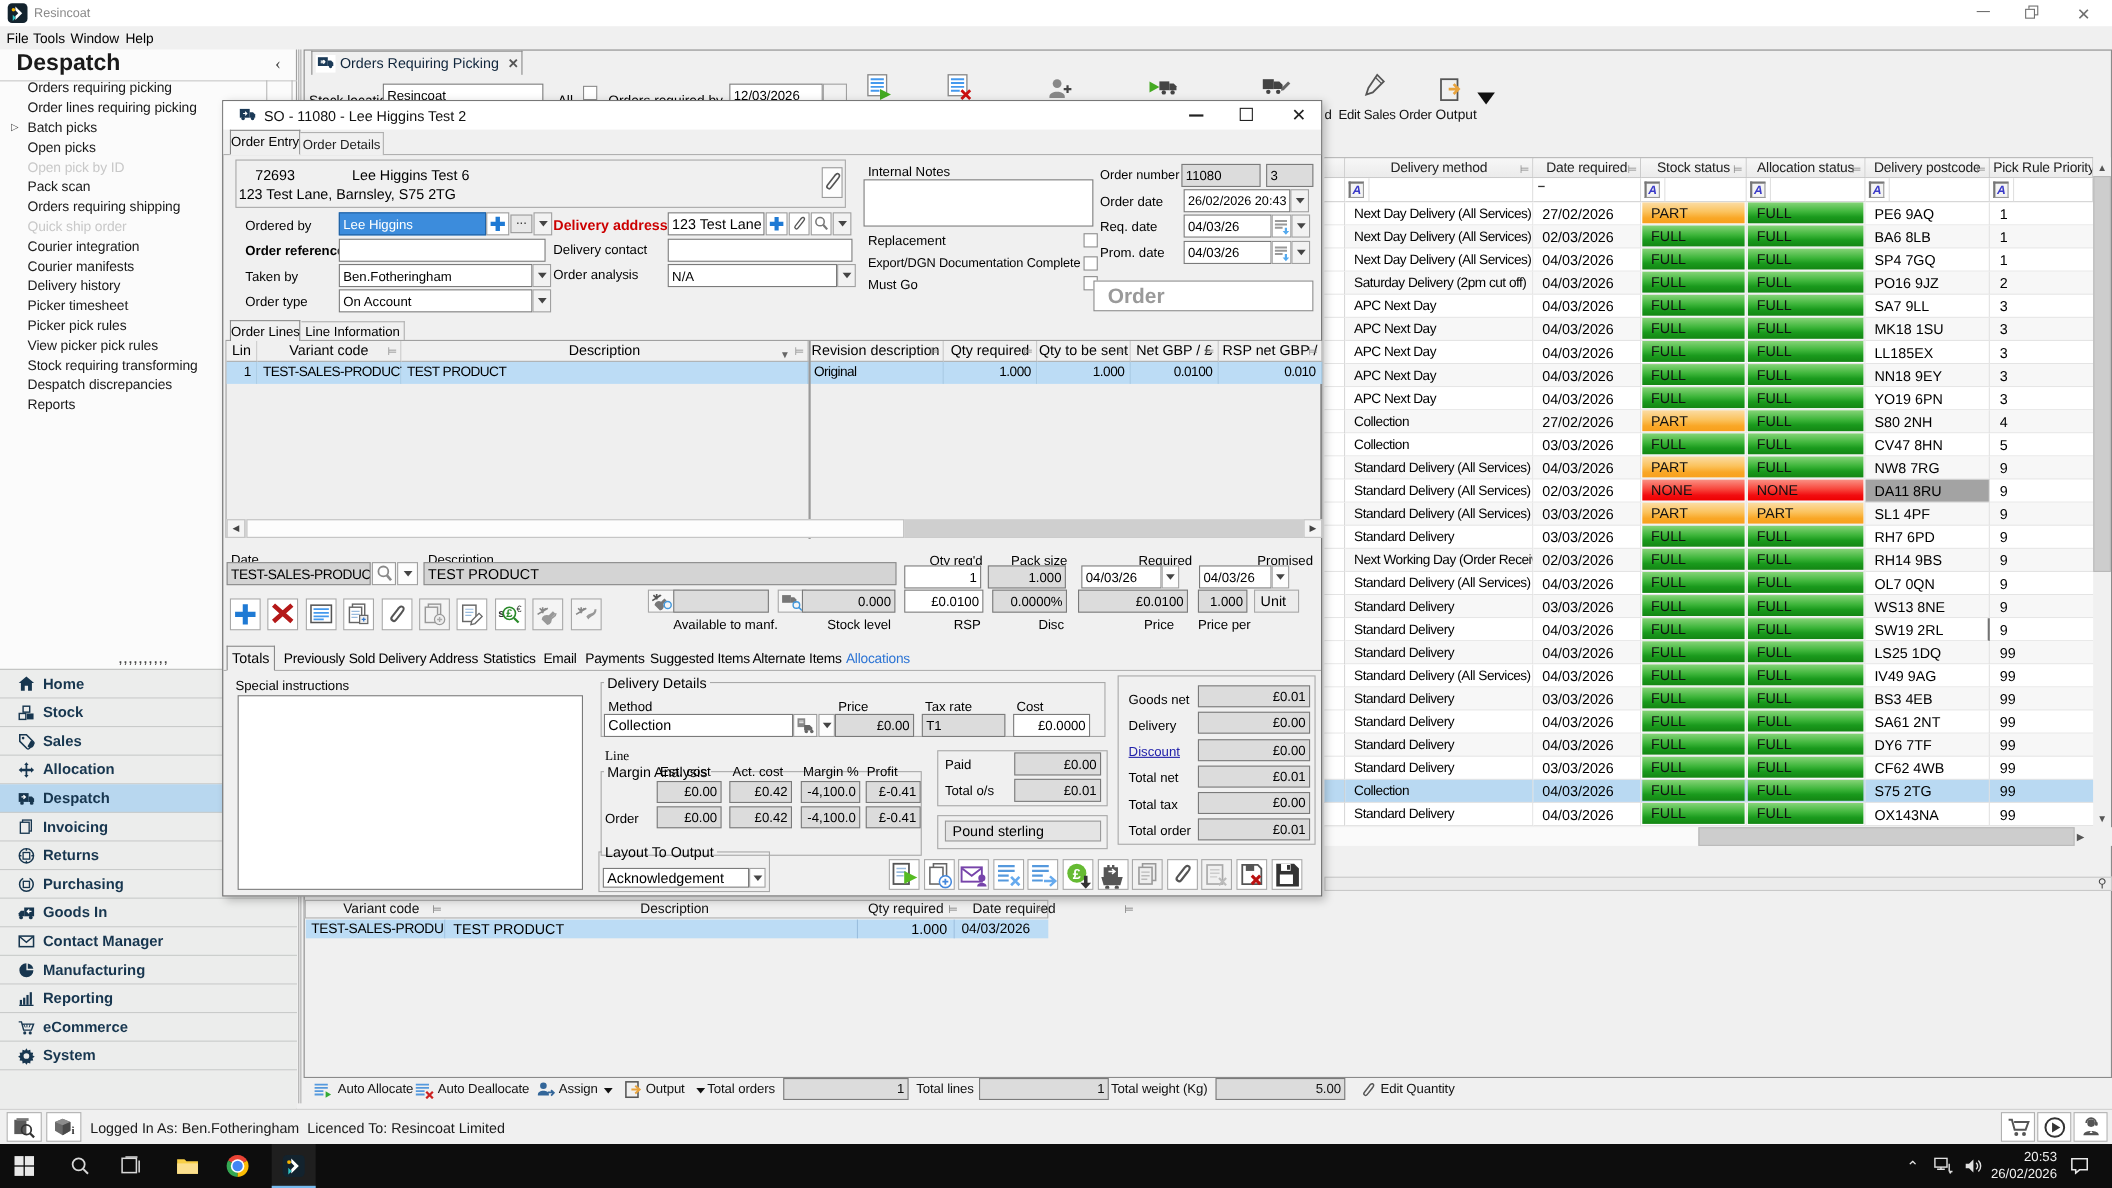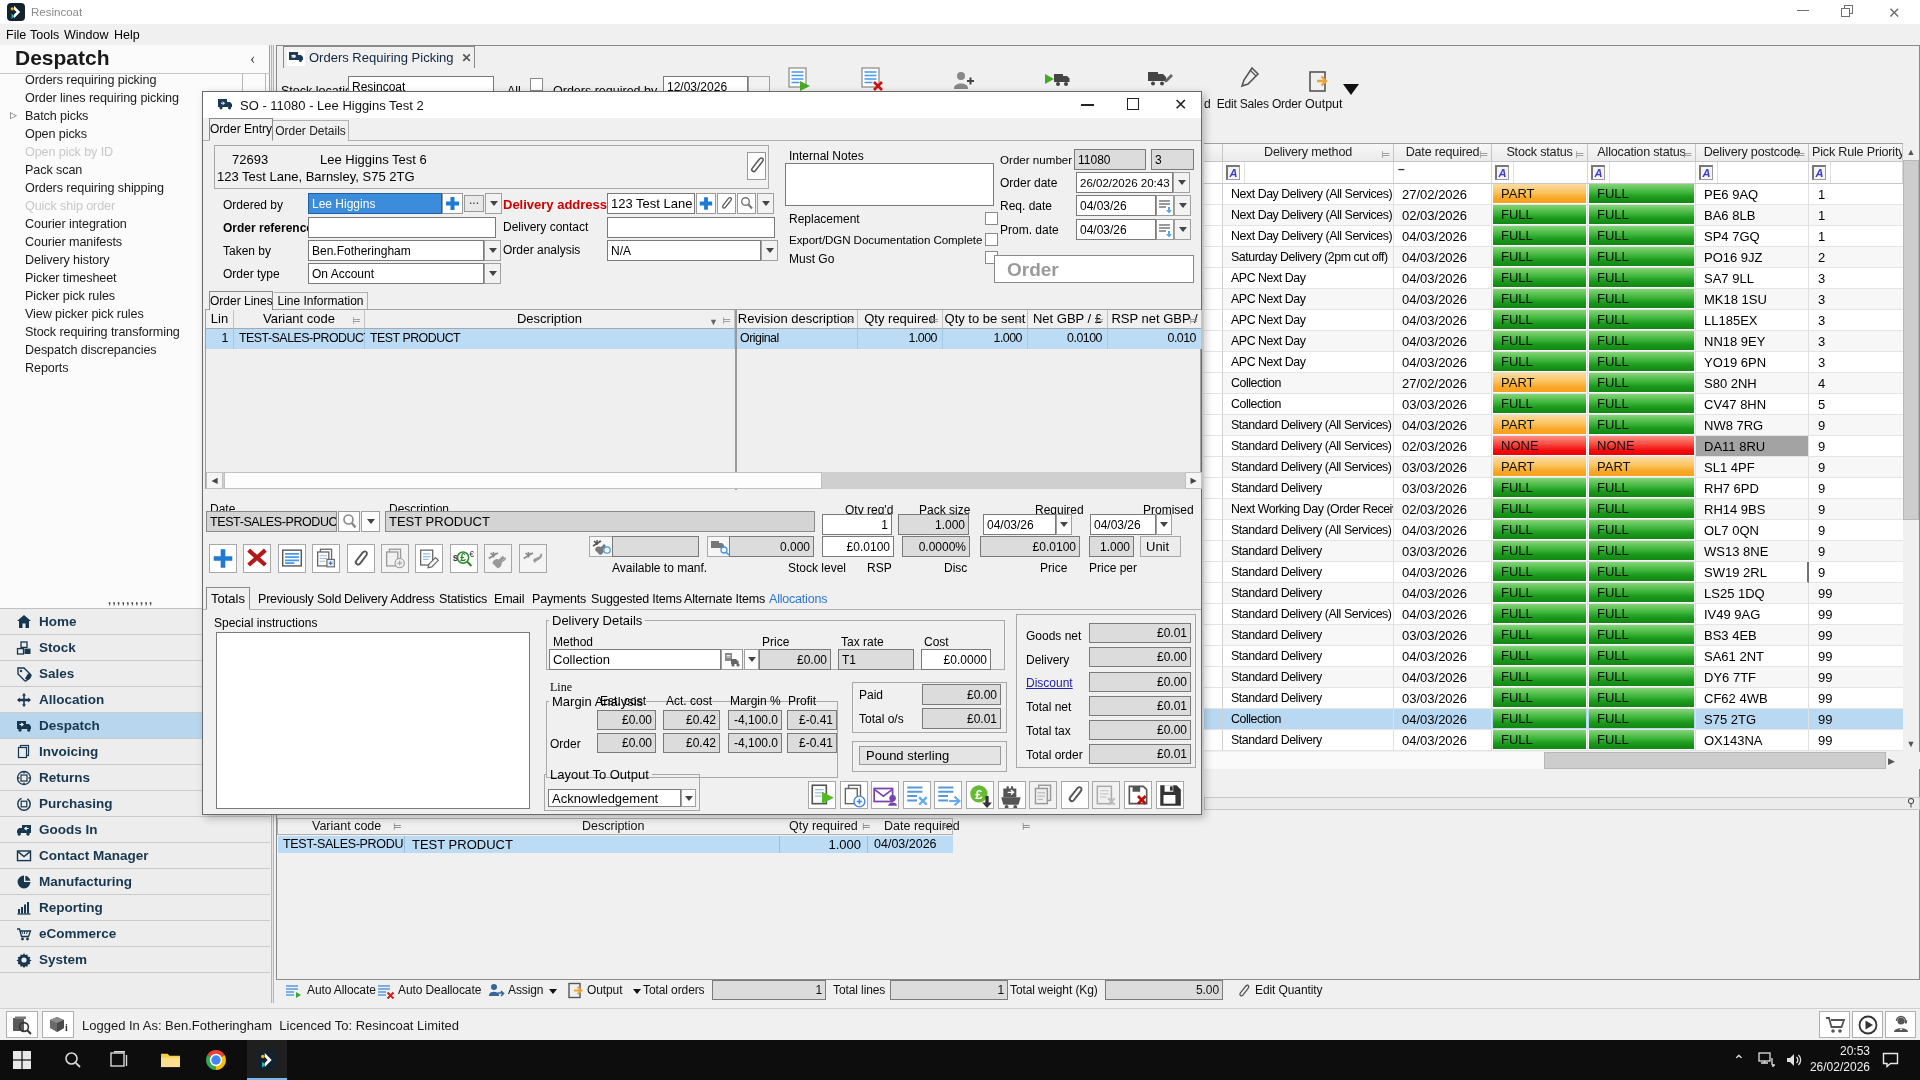--- a/index.html
+++ b/index.html
@@ -889,21 +889,21 @@
         </svg></div>
   <div class="tb gray" style="left:409px;top:444px;width:87px;height:21px;"></div>
   <span class="lbl" style="left:409px;top:469px;">Available to manf.</span>
   <div class="abs" style="left:504px;top:444px;width:26px;height:21px;background:#f6f6f6;border:1px solid #a8a8a8;"><svg width="24" height="19" viewBox="0 0 24 19">
           <rect x="3" y="4" width="8" height="7" fill="#777"></rect>
           <path d="M11 6 h3 l2 2 v3 h-5 Z" fill="#777"></path>
           <circle cx="16" cy="13" r="3" fill="none" stroke="#4499dd" stroke-width="1.3"></circle>
           <path d="M18 15 l3 3" stroke="#4499dd" stroke-width="1.5"></path>
         </svg></div>
   <div class="tb gray right" style="left:526px;top:444px;width:85px;height:21px;">0.000</div>
-  <span class="lbl" style="left:549px;top:469px;margin-left:36px;">Stock level</span>
+  <span class="lbl" style="left:549px;top:469px;">Stock level</span>
   <div class="tb right" style="left:619px;top:444px;width:72px;height:21px;">£0.0100</div>
   <span class="lbl" style="left:664px;top:469px;">RSP</span>
   <div class="tb gray right" style="left:699px;top:444px;width:68px;height:21px;">0.0000%</div>
   <span class="lbl" style="left:741px;top:469px;">Disc</span>
   <div class="tb gray right" style="left:777px;top:444px;width:100px;height:21px;">£0.0100</div>
   <span class="lbl" style="left:837px;top:469px;">Price</span>
   <div class="tb gray right" style="left:886px;top:444px;width:45px;height:21px;">1.000</div>
   <div class="abs" style="left:937px;top:444px;width:41px;height:21px;background:#ececec;border:1px solid #a8a8a8;font-size:13px;padding:2px 0 0 5px;">Unit</div>
   <span class="lbl" style="left:886px;top:469px;">Price per</span>
 

